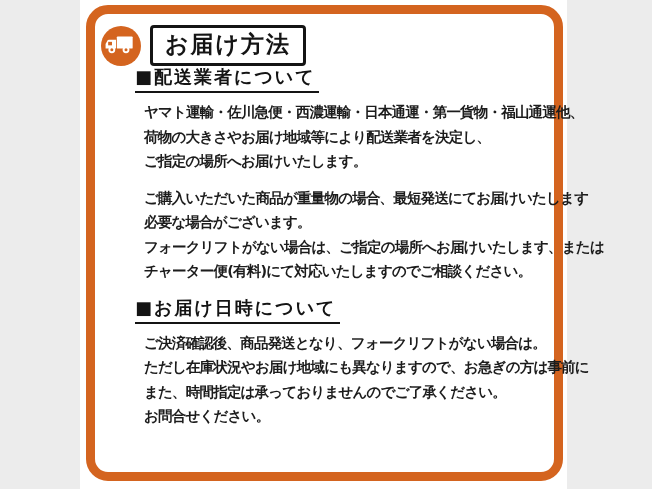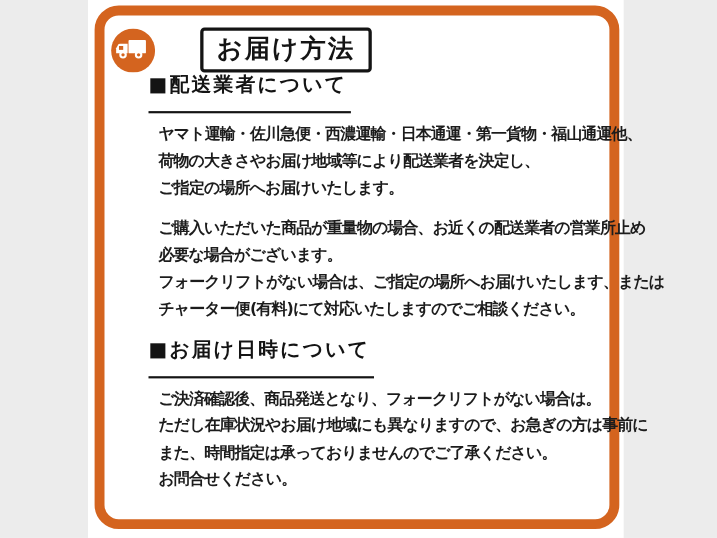--- a/index.html
+++ b/index.html
@@ -39,35 +39,34 @@
   .title-box{
     display:inline-block;
     border:3px solid #141414;
     border-radius:4px;
     padding:1px 12px 3px 12px;
     font-size:23px;
     font-weight:bold;
     letter-spacing:2px;
     color:#141414;
     white-space:nowrap;
-    margin-left:32px;
   }
   .content{
     position:absolute;left:55px;top:65px;width:420px;
   }
   .section{margin-bottom:12px;}
   .sec-heading{
     display:inline-block;
     margin:0 0 7px 0;
     font-size:18px;
     font-weight:bold;
     letter-spacing:2px;
     color:#141414;
     border-bottom:2px solid #141414;
-    padding:0 3px 12px 0;
+    padding:0 3px 2px 0;
     white-space:nowrap;
   }
   .sec-body{
     padding-left:9px;
     font-size:14.5px;
     line-height:24.5px;
     letter-spacing:-0.8px;
     color:#1c1c1c;
     white-space:nowrap;
     font-weight:bold;
@@ -101,21 +100,21 @@
       <h2 class="sec-heading">■配送業者について</h2>
       <div class="sec-body">
         <div>ヤマト運輸・佐川急便・西濃運輸・日本通運・第一貨物・福山通運他、</div>
         <div>荷物の大きさやお届け地域等により配送業者を決定し、</div>
         <div>ご指定の場所へお届けいたします。</div>
       </div>
     </div>
 
     <div class="section">
       <div class="sec-body">
-        <div>ご購入いただいた商品が重量物の場合、お近くの配送業者の営業所止め</div>
+        <div>ご購入いただいた商品が重量物の場合、最短発送にてお届けいたします</div>
         <div>必要な場合がございます。</div>
         <div>フォークリフトがない場合は、ご指定の場所へお届けいたします、または</div>
         <div>チャーター便(有料)にて対応いたしますのでご相談ください。</div>
       </div>
     </div>
 
     <div class="section">
       <h2 class="sec-heading">■お届け日時について</h2>
       <div class="sec-body">
         <div>ご決済確認後、商品発送となり、フォークリフトがない場合は。</div>

